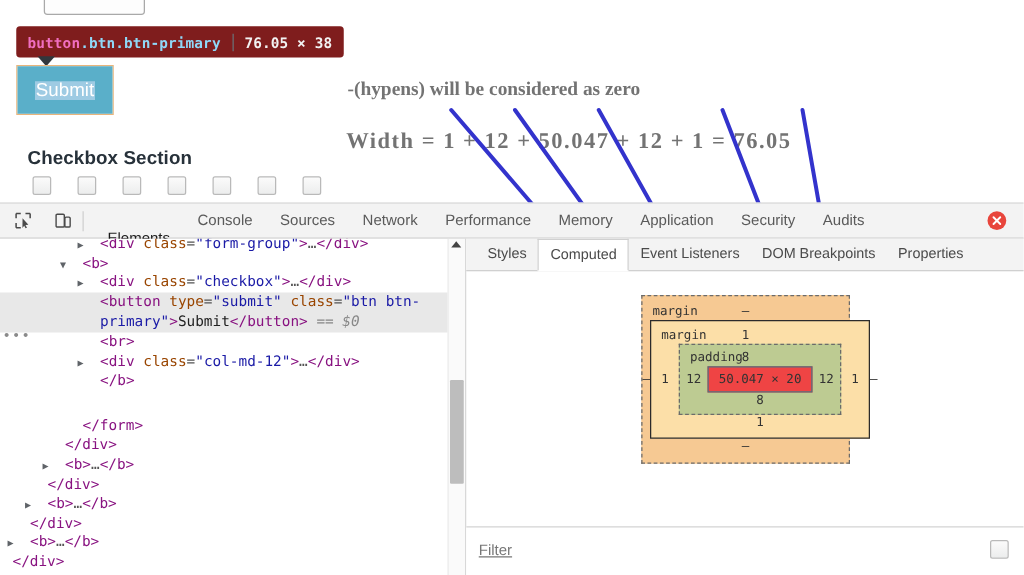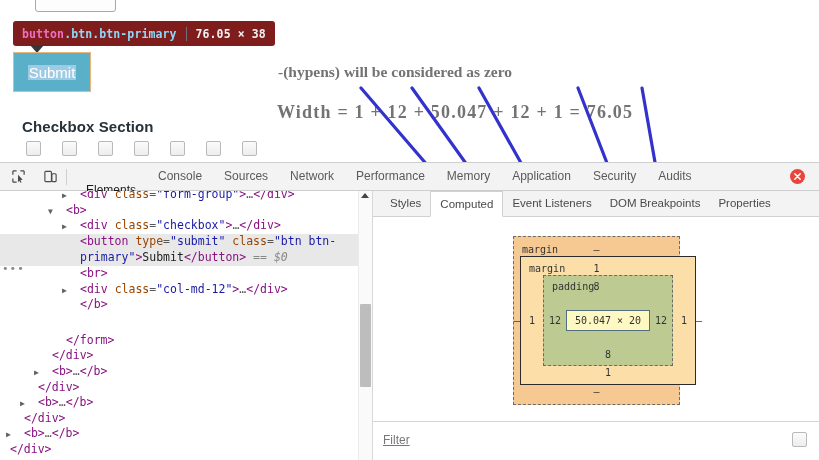--- a/index.html
+++ b/index.html
@@ -148,21 +148,21 @@
     width:165px;background:#f6c993;border:1px dashed #6b6b6b;
     padding:6px 0 6px 0;position:relative;
   }
   .bm-border{
     margin:0 10px;background:#fcdfa8;border:1px solid #2b2b2b;padding:5px 0 5px 0;
   }
   .bm-padding{
     margin:0 10px;background:#bdcb92;border:1px dashed #6b6b6b;padding:4px 0 4px 0;
   }
   .bm-content{
-    margin:17px auto;width:82px;height:19px;background:#fef9c3;border:1px solid #53707f;
+    margin:0 auto;width:82px;height:19px;background:#ef4444;border:1px solid #53707f;
     display:flex;align-items:center;justify-content:center;
   }
   .bm-top{display:flex;align-items:center;height:13px;padding-left:8px;}
   .bm-top .name{margin-right:auto;}
   .bm-top .val{position:absolute;left:50%;transform:translateX(-50%);}
   .bm-mid{display:flex;align-items:center;}
   .bm-side{width:22px;text-align:center;font-size:10px;}
   .bm-bot{text-align:center;height:13px;line-height:13px;}
 
   

